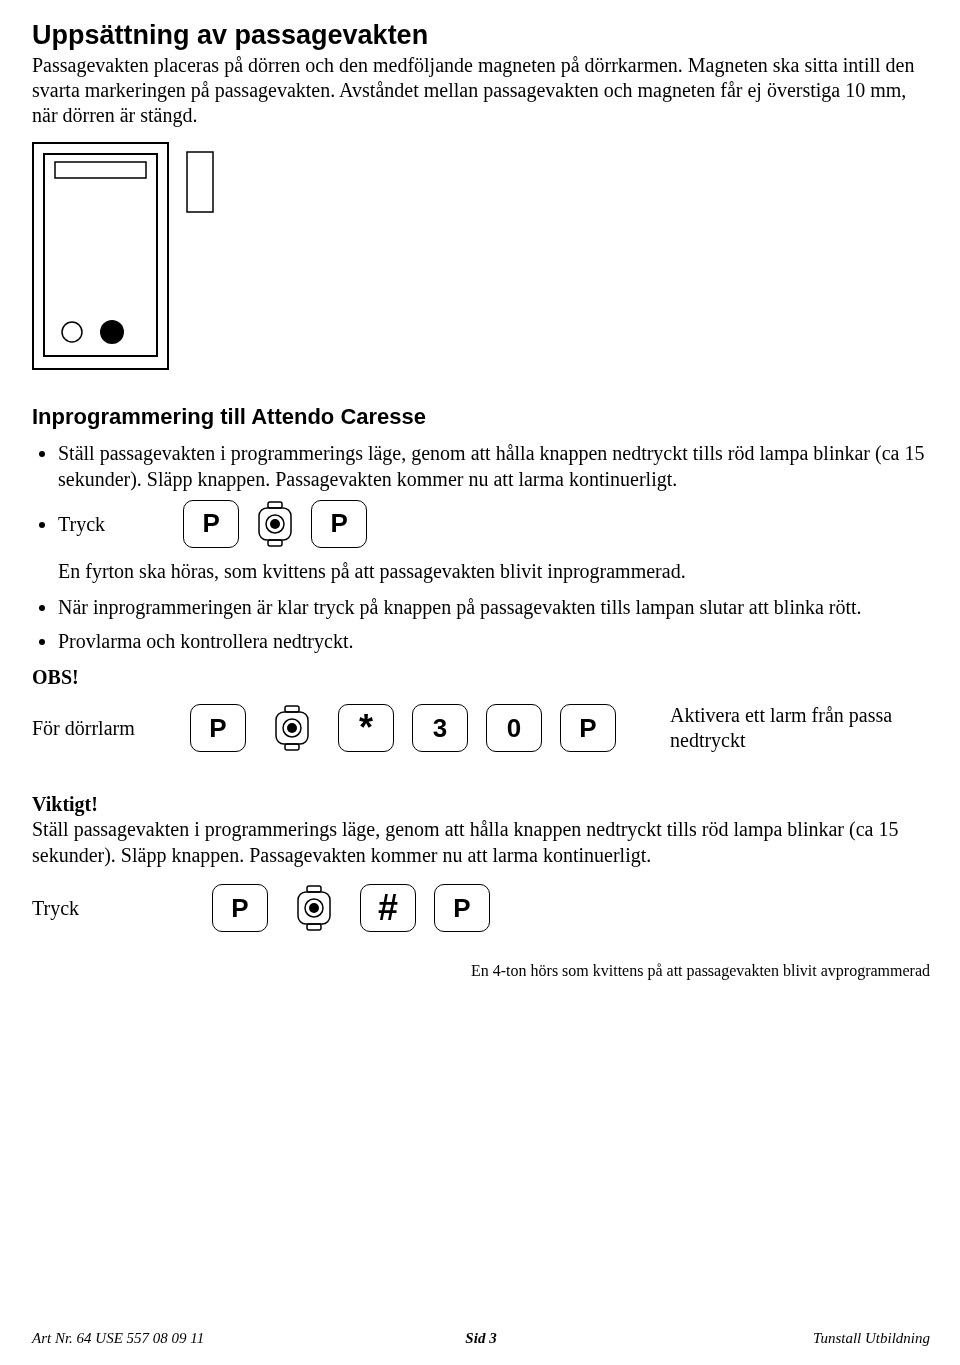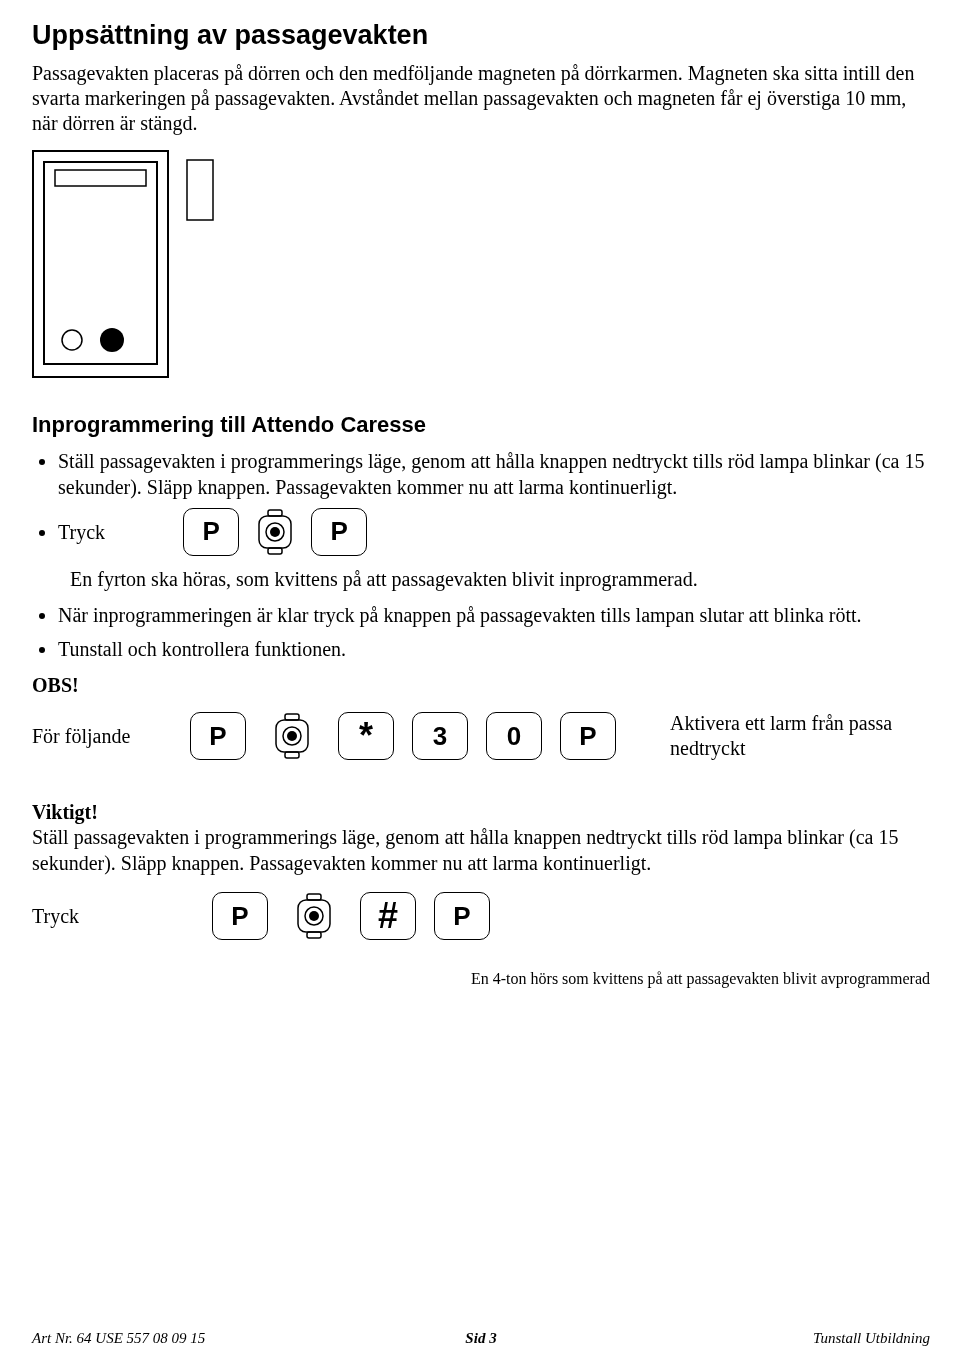--- a/index.html
+++ b/index.html
@@ -9,21 +9,21 @@
     background: #fff;
     font-family: "Times New Roman", Times, serif;
     color: #000;
     padding: 20px 30px 20px 32px;
     position: relative;
   }
   h1 {
     font-family: Arial, Helvetica, sans-serif;
     font-size: 27px;
     font-weight: bold;
-    margin-bottom: 10px;
+    margin-bottom: 2px;
   }
   .intro {
     font-family: Liberation Serif, serif;
     font-size: 20px;
     line-height: 1.25;
     margin-bottom: 14px;
     max-width: 900px;
   }
   .device-diagram {
     margin: 10px 0 28px 0;
@@ -198,32 +198,32 @@
         <svg width="44" height="46" viewBox="0 0 44 46">
           <rect x="15" y="1" width="14" height="6" rx="2" fill="none" stroke="#000" stroke-width="1.5"></rect>
           <rect x="15" y="39" width="14" height="6" rx="2" fill="none" stroke="#000" stroke-width="1.5"></rect>
           <rect x="6" y="7" width="32" height="32" rx="8" fill="none" stroke="#000" stroke-width="1.5"></rect>
           <circle cx="22" cy="23" r="9" fill="none" stroke="#000" stroke-width="1.5"></circle>
           <circle cx="22" cy="23" r="5" fill="#000"></circle>
         </svg>
       </span>
       <span class="keybtn">P</span>
     </div>
-    <div class="sublist-text" style="margin-left:12px">En fyrton ska höras, som kvittens på att passagevakten blivit inprogrammerad.</div>
+    <div class="sublist-text" style="margin-left:0">En fyrton ska höras, som kvittens på att passagevakten blivit inprogrammerad.</div>
   </li>
   <li>När inprogrammeringen är klar tryck på knappen på passagevakten tills lampan slutar att blinka rött.</li>
-  <li>Tunstall och kontrollera funktionen.</li>
+  <li>Provlarma och kontrollera nedtryckt.</li>
 </ul>
 
 <div class="obs-block">
   <div class="obs-title">OBS!</div>
 </div>
 
 <div class="seq-row">
-  <div class="seq-label-left">För följande</div>
+  <div class="seq-label-left">För dörrlarm</div>
   <div class="seq-btns">
     <span class="keybtn">P</span>
     <span class="watch-icon">
       <svg width="44" height="46" viewBox="0 0 44 46">
         <rect x="15" y="1" width="14" height="6" rx="2" fill="none" stroke="#000" stroke-width="1.5"></rect>
         <rect x="15" y="39" width="14" height="6" rx="2" fill="none" stroke="#000" stroke-width="1.5"></rect>
         <rect x="6" y="7" width="32" height="32" rx="8" fill="none" stroke="#000" stroke-width="1.5"></rect>
         <circle cx="22" cy="23" r="9" fill="none" stroke="#000" stroke-width="1.5"></circle>
         <circle cx="22" cy="23" r="5" fill="#000"></circle>
       </svg>
@@ -255,18 +255,18 @@
       </svg>
     </span>
     <span class="keybtn big">#</span>
     <span class="keybtn">P</span>
   </div>
 </div>
 
 <div class="final-text">En 4-ton hörs som kvittens på att passagevakten blivit avprogrammerad</div>
 
 <div class="footer">
-  <span class="fleft">Art Nr. 64 USE 557   08 09 15</span>
+  <span class="fleft">Art Nr. 64 USE 557   08 09 11</span>
   <span class="fcenter">
     <span class="b"><span>Sid </span><span>3</span></span>
   </span>
   <span class="fright">Tunstall Utbildning</span>
 </div>
 
 </body></html>

